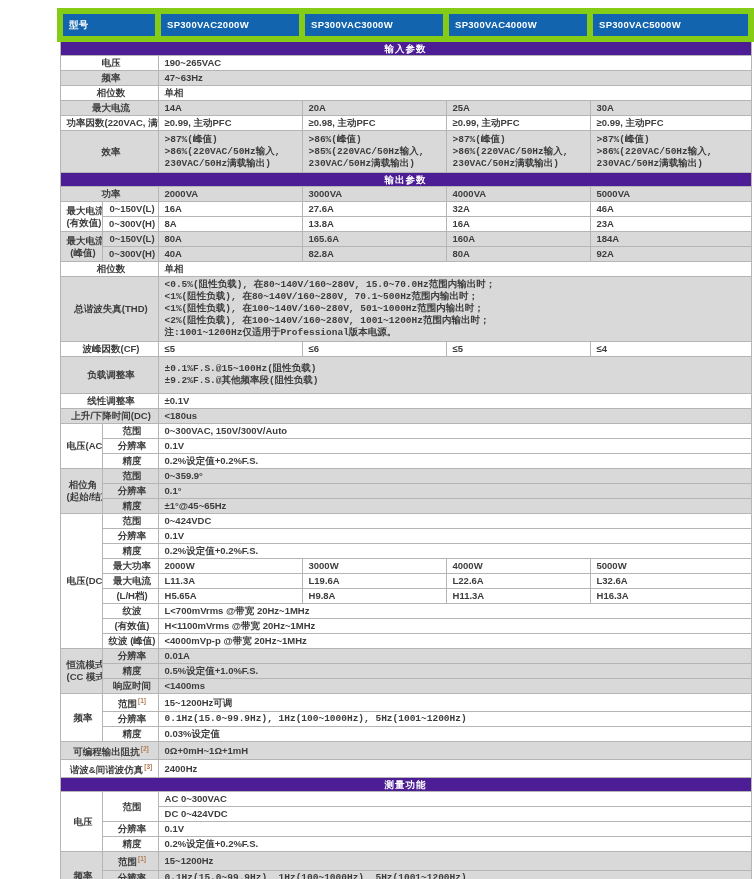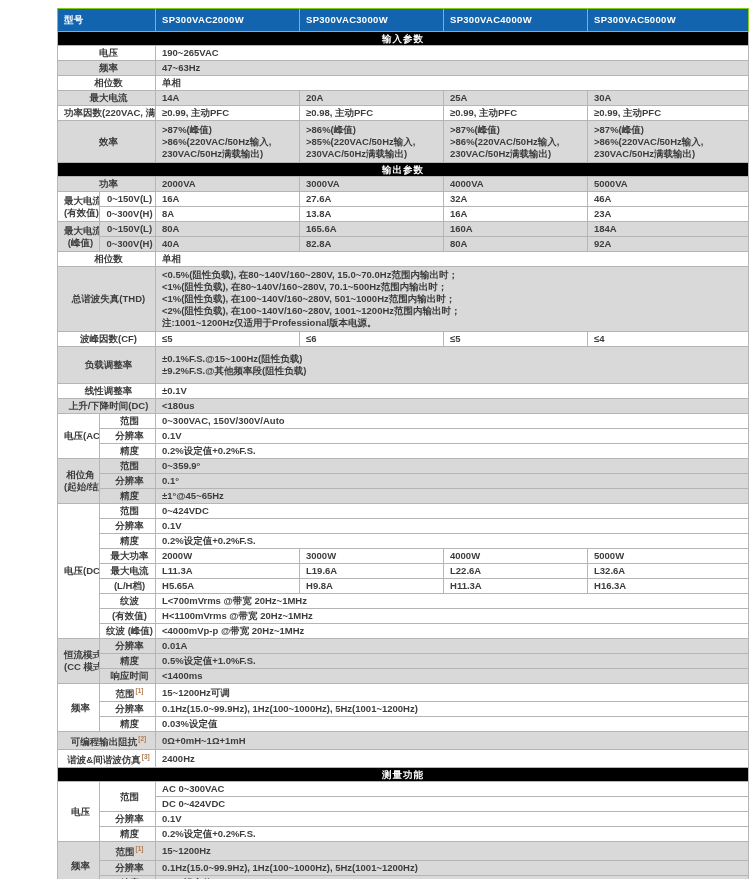--- a/index.html
+++ b/index.html
@@ -10,31 +10,31 @@
   #table-wrap{position:absolute;left:57px;top:8px;width:691px;}
   table{border-collapse:collapse;table-layout:fixed;width:691px;}
   td,th{
     border:1px solid #b5b5b5;
     font:bold 9.5px/12px "Liberation Sans",sans-serif;
     color:#3d3d3d;text-align:left;vertical-align:middle;
     padding:1px 2px 1px 6px;overflow:hidden;word-break:break-all;
   }
   th{
     background:#1164ad;color:#ffffff;height:20px;
-    border:1px solid #84cc16;letter-spacing:.3px;white-space:nowrap;
+    border:6px solid #84cc16;letter-spacing:.3px;white-space:nowrap;
   }
   tr.w td{background:#ffffff;}
   tr.g td{background:#d9d9d9;}
   td.band{
-    background:#000000;color:#ffffff;text-align:center;
+    background:#4c1d95;color:#ffffff;text-align:center;
     height:13px;padding:0;letter-spacing:1px;
   }
   td.lab div,td.sub div{white-space:nowrap;text-align:center;}
   td.val div{white-space:nowrap;}
-  td.wide div{white-space:normal;}
+  td.wide div{white-space:normal;font-family:Liberation Mono, monospace;}
   sup{font-size:6.5px;color:#b07a4e;margin-left:1px;}
 </style>
 </head>
 <body>
 
 <div id="table-wrap">
   <table>
     <colgroup>
       <col style="width:42px">
         <col style="width:56px">

